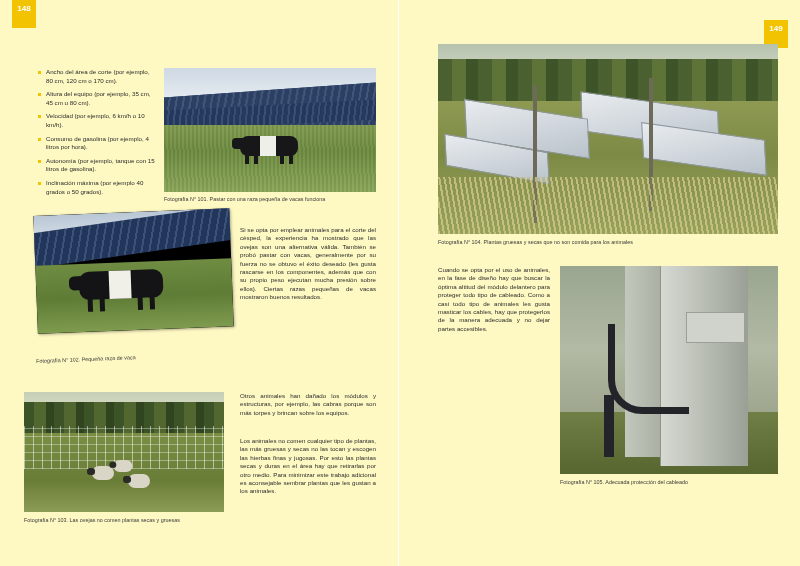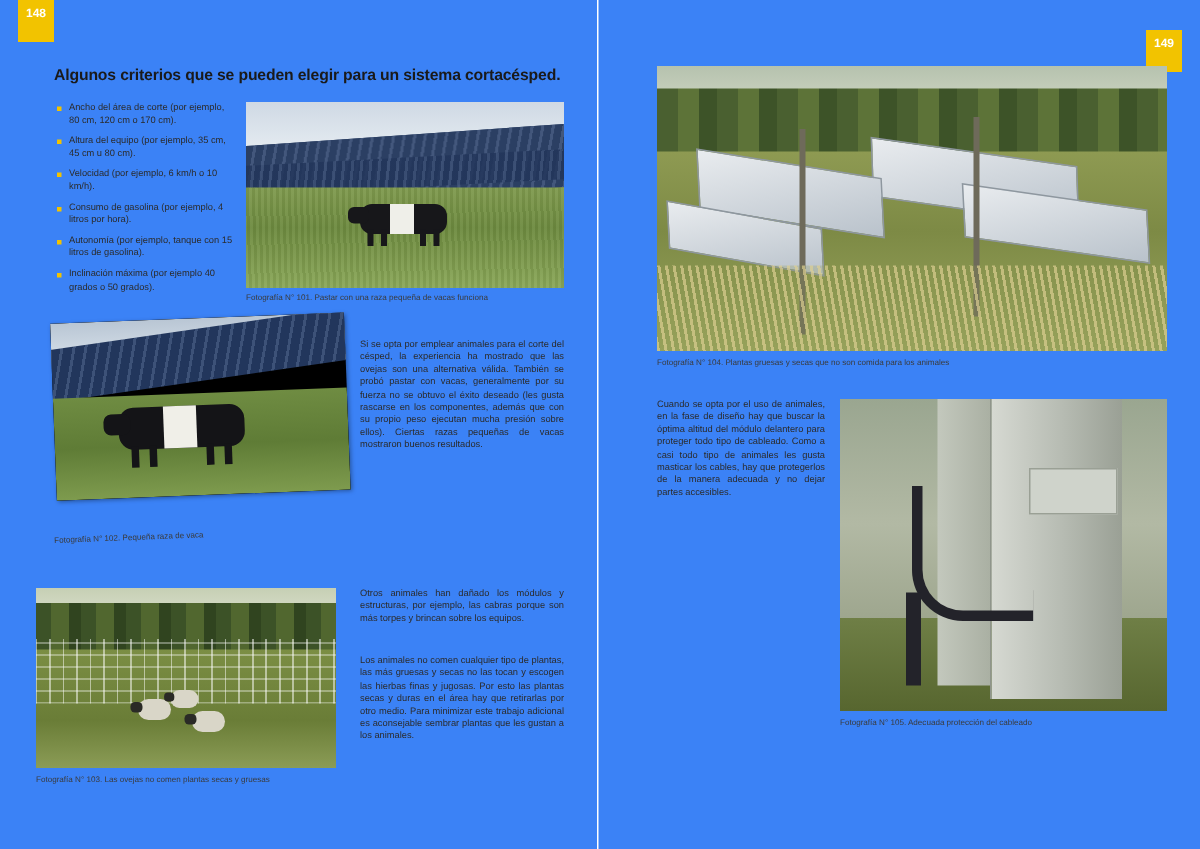--- a/index.html
+++ b/index.html
@@ -11,21 +11,21 @@
     width: 800px;
     height: 566px;
     font-family: "Liberation Sans", sans-serif;
     overflow: hidden;
     position: relative;
   }
   .page {
     position: absolute;
     left: 0; top: 0;
     width: 800px; height: 566px;
-    background: #3b82f6;
+    background: #fef9c3;
   }
   
   .tab {
     position: absolute;
     background: #f2c300;
     color: #ffffff;
     font-size: 8px;
     font-weight: bold;
     display: flex;
     align-items: flex-start;
@@ -211,21 +211,20 @@
 
   <div class="tab tab-left">
     <span>148</span>
   </div>
   <div class="tab tab-right">
     <span>149</span>
   </div>
 
   <div class="gutter"></div>
 
-  <h1 class="title">Algunos criterios que se pueden elegir para un sistema cortacésped.</h1>
 
   <ul class="criteria">
     <li>Ancho del área de corte (por ejemplo, 80 cm, 120 cm o 170 cm).</li>
     <li>Altura del equipo (por ejemplo, 35 cm, 45 cm u 80 cm).</li>
     <li>Velocidad (por ejemplo, 6 km/h o 10 km/h).</li>
     <li>Consumo de gasolina (por ejemplo, 4 litros por hora).</li>
     <li>Autonomía (por ejemplo, tanque con 15 litros de gasolina).</li>
     <li>Inclinación máxima (por ejemplo 40 grados o 50 grados).</li>
   </ul>
 

